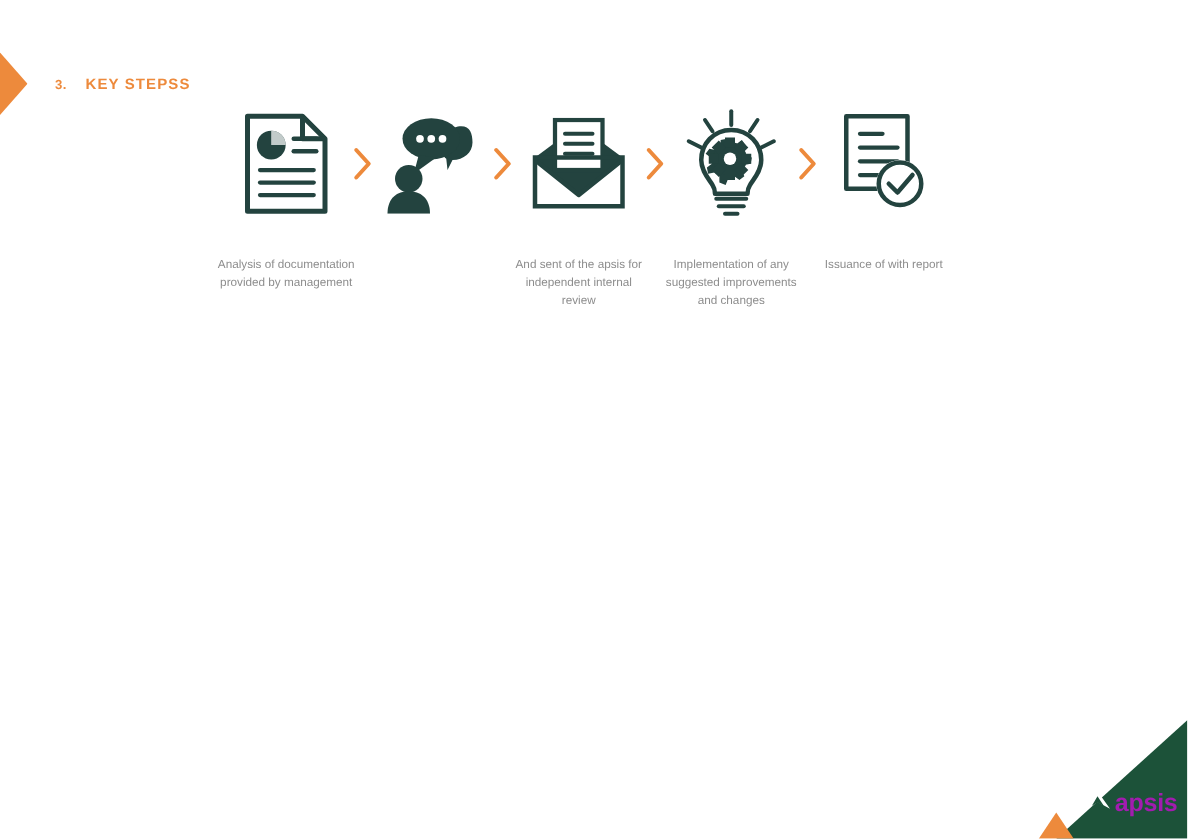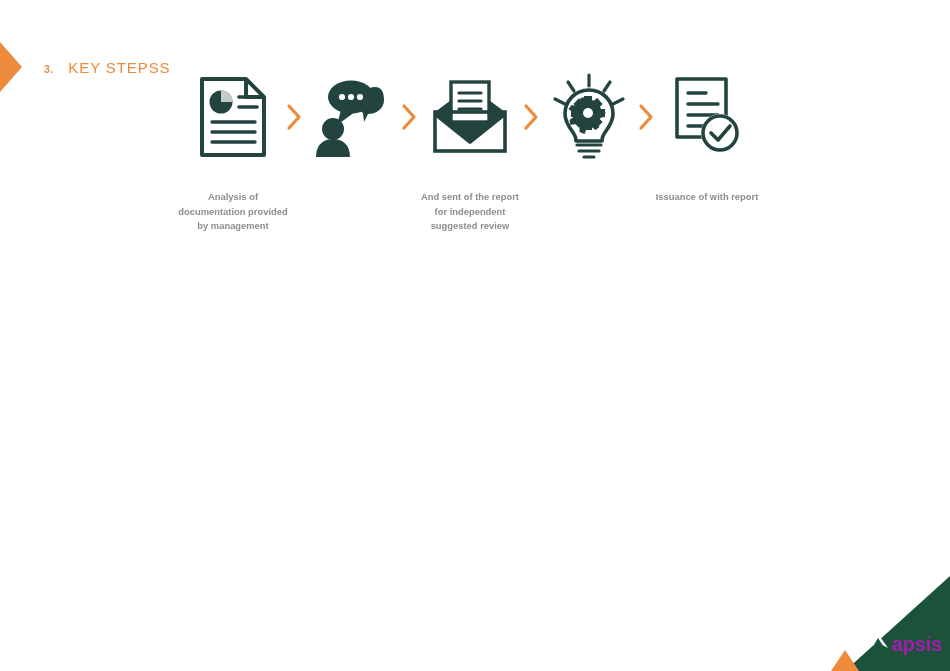--- a/index.html
+++ b/index.html
@@ -37,36 +37,35 @@
     white-space: nowrap;
   }
   .header-num {
     color: #ED8A3C;
     font-size: 10.5px;
     font-weight: bold;
     letter-spacing: 0.3px;
   }
   .header-title {
     color: #ED8A3C;
-    font-size: 15px;
-    font-weight: normal;
+    font-size: 12px;
+    font-weight: bold;
     letter-spacing: 0.9px;
     margin-left: 15px;
   }
 
   
   .flow {
     position: absolute;
     left: 185px;
-    top: 72px;
+    top: 86px;
     width: 570px;
     display: flex;
     align-items: flex-start;
     justify-content: flex-end;
-    font-weight: bold;
   }
   .step {
     width: 96px;
     display: flex;
     flex-direction: column;
     align-items: center;
   }
   .step-icon {
     height: 90px;
     width: 86px;
@@ -186,21 +185,21 @@
         <path d="M3 32 L38 6 L73 32 V70 H3 Z" fill="#23433F"></path>
         <rect x="19" y="2" width="38" height="40" fill="#ffffff" stroke="#23433F" stroke-width="3.4"></rect>
         <line x1="27" y1="13" x2="49" y2="13" stroke="#23433F" stroke-width="3.2" stroke-linecap="round"></line>
         <line x1="27" y1="21" x2="49" y2="21" stroke="#23433F" stroke-width="3.2" stroke-linecap="round"></line>
         <line x1="27" y1="29" x2="49" y2="29" stroke="#23433F" stroke-width="3.2" stroke-linecap="round"></line>
         <path d="M4 36 L38 62 L72 36 V71 H4 Z" fill="#ffffff"></path>
         <path d="M3 34 L38 62 L73 34" fill="none" stroke="#23433F" stroke-width="3.6" stroke-linejoin="round"></path>
         <rect x="3" y="32" width="70" height="39" fill="none" stroke="#23433F" stroke-width="3.6"></rect>
       </svg>
     </div>
-    <div class="step-caption">And sent of the report for independent suggested review</div>
+    <div class="step-caption">And sent of the apsis for independent internal review</div>
   </div>
 
   <div class="chev">
     <svg width="16" height="28" viewBox="0 0 16 28" xmlns="http://www.w3.org/2000/svg">
       <polyline points="3,3 13,14 3,25" fill="none" stroke="#ED8A3C" stroke-width="3.2" stroke-linecap="round" stroke-linejoin="round"></polyline>
     </svg>
   </div>
 
   <div class="step wide">
     <div class="step-icon">
@@ -235,20 +234,21 @@
           <rect x="20" y="36" width="8" height="8"></rect>
           <rect x="46" y="36" width="8" height="8"></rect>
           <rect x="24" y="27" width="8" height="8" transform="rotate(45 28 31)"></rect>
           <rect x="42" y="27" width="8" height="8" transform="rotate(45 46 31)"></rect>
           <rect x="24" y="45" width="8" height="8" transform="rotate(45 28 49)"></rect>
           <rect x="42" y="45" width="8" height="8" transform="rotate(45 46 49)"></rect>
         </g>
         <circle cx="37" cy="40" r="5" fill="#ffffff"></circle>
       </svg>
     </div>
+    <div class="step-caption">Implementation of any suggested improvements and changes</div>
   </div>
 
   <div class="chev">
     <svg width="16" height="28" viewBox="0 0 16 28" xmlns="http://www.w3.org/2000/svg">
       <polyline points="3,3 13,14 3,25" fill="none" stroke="#ED8A3C" stroke-width="3.2" stroke-linecap="round" stroke-linejoin="round"></polyline>
     </svg>
   </div>
 
   <div class="step">
     <div class="step-icon">

